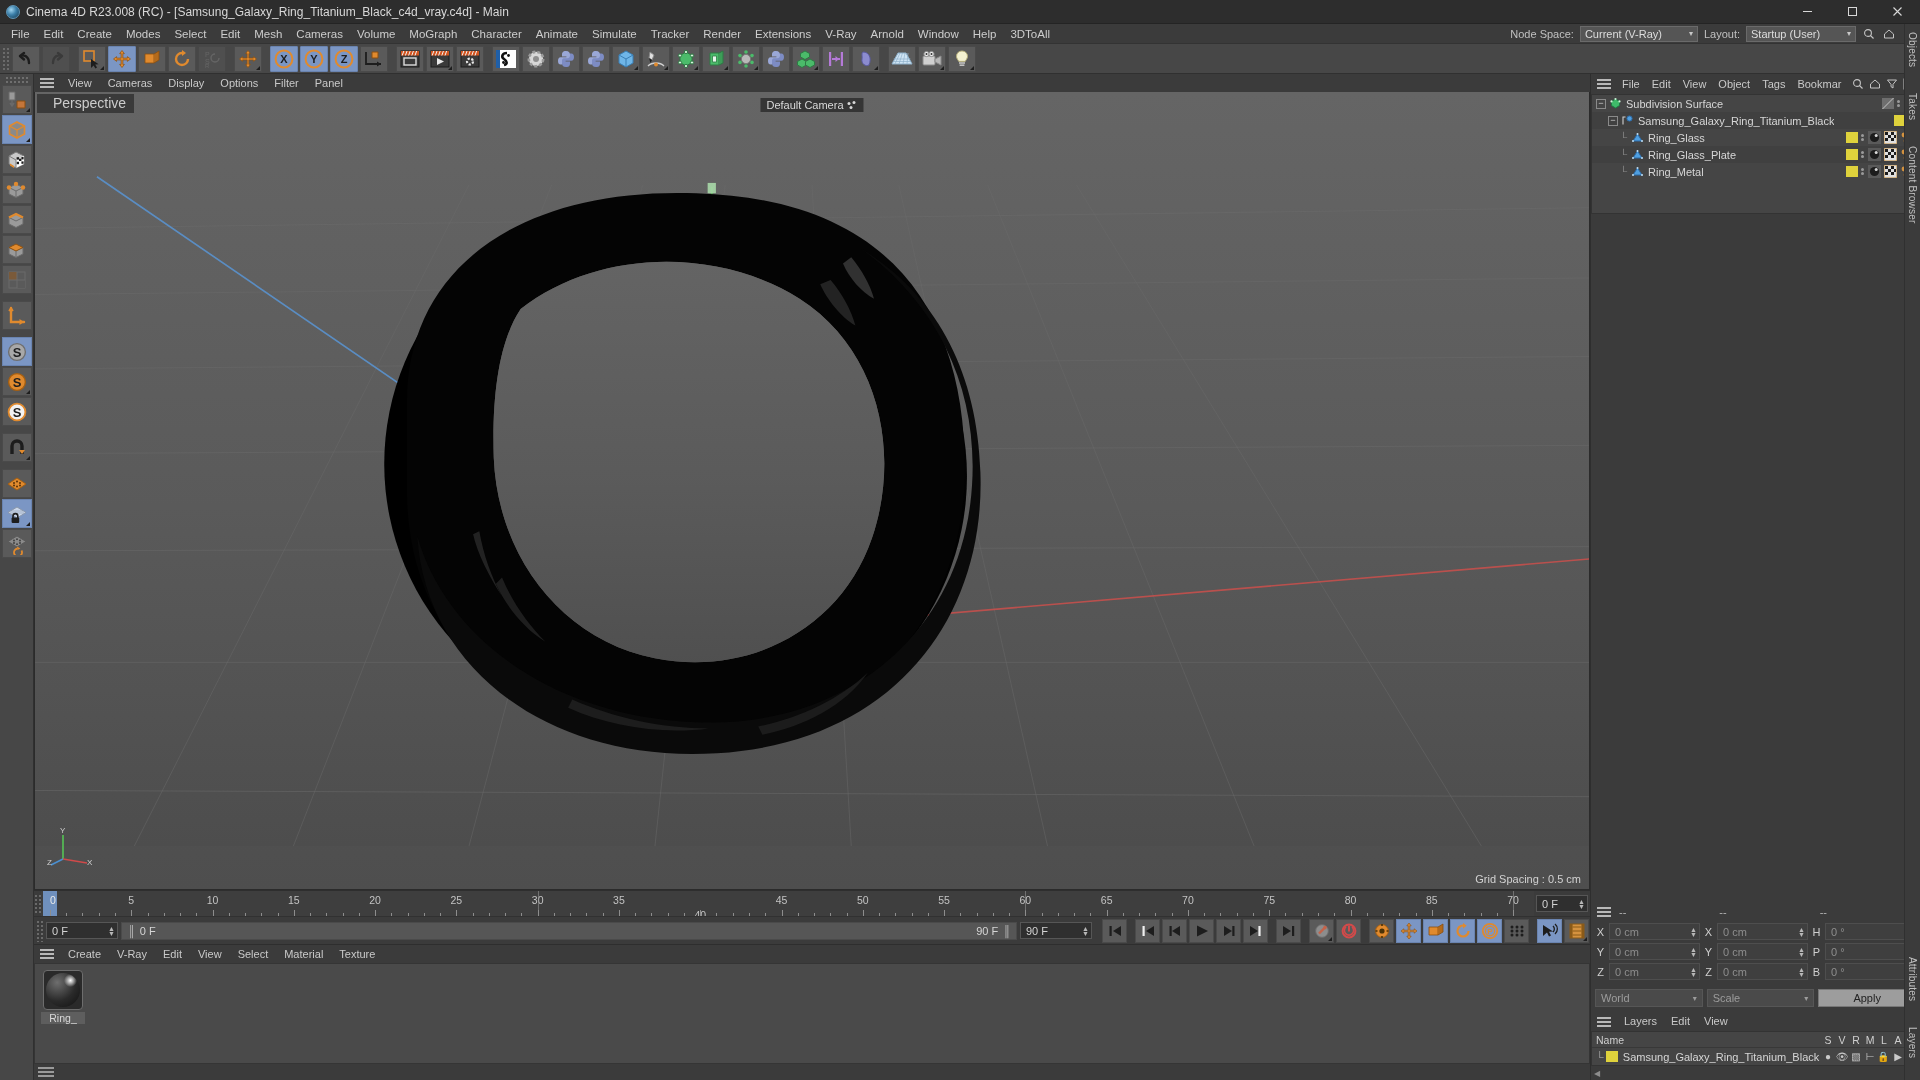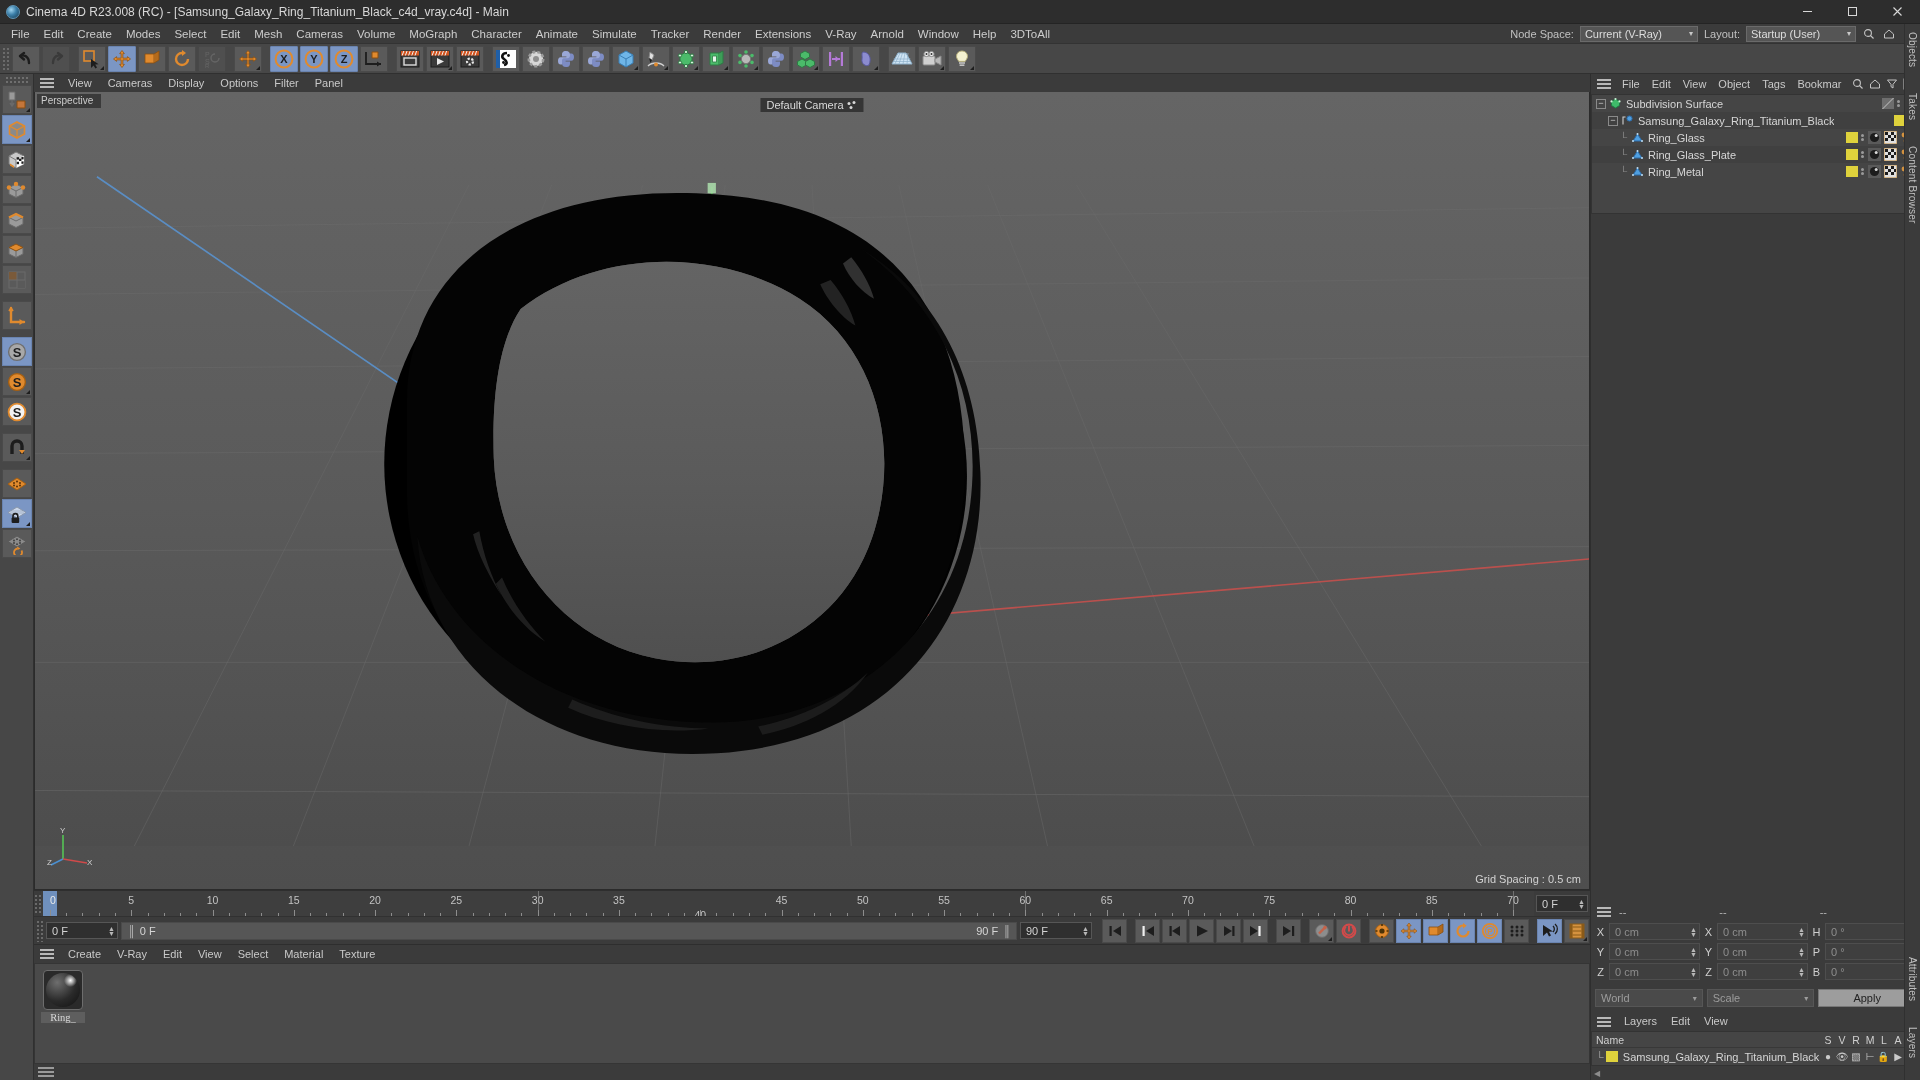--- a/index.html
+++ b/index.html
@@ -102,21 +102,21 @@
   .vp-menu-item { padding: 0 8px; font-size: 11px; color: #c9c9c9; line-height: 18px; }
 
   .viewport {
     flex: 1 1 auto; position: relative; overflow: hidden;
     background: #5b5b5b;
     background-image: linear-gradient(to bottom, #636363 0%, #585858 55%, #4e4e4e 100%);
     border: 1px solid #2b2b2b; border-top: none;
   }
   .vp-label {
     position: absolute; left: 2px; top: 2px; background: #3a3a3a; color: #ccc;
-    font-size: 10px; padding: 1px 8px 2px 4px; z-index: 6;
+    font-size: 14px; padding: 1px 8px 2px 16px; z-index: 6;
   }
   .vp-grid { position: absolute; inset: 0; }
   .vp-camera-tag {
     position: absolute; top: 6px; left: 50%; transform: translateX(-50%);
     background: rgba(45,45,45,.85); color: #d8d8d8; font-size: 11px; padding: 1px 6px; z-index: 7;
     display: flex; align-items: center; gap: 4px; white-space: nowrap;
   }
   .cam-dots { display: inline-block; width: 10px; height: 9px; position: relative; }
   .cam-dots i { position: absolute; width: 3px; height: 3px; background: #d8d8d8; border-radius: 50%; }
   .vp-grid-spacing {
@@ -172,21 +172,21 @@
   }
   .pb-btn.on { background: #7b96c4; border-color: #6a84b0; }
   .pb-btn .corner {
     position: absolute; right: 1px; bottom: 1px; width: 0; height: 0;
     border-left: 4px solid transparent; border-bottom: 4px solid #1e1e1e;
   }
 
   
   .matman { flex: 0 0 120px; display: flex; flex-direction: column; background: #3b3b3b; border-top: 1px solid #2e2e2e; }
   .mm-menubar { height: 18px; display: flex; align-items: center; padding-left: 6px; }
-  .mm-body { flex: 1 1 auto; background: #4a4a4a; border: 1px solid #353535; padding: 6px; display: flex; gap: 8px; align-items: flex-start; font-family: Liberation Serif, serif; }
+  .mm-body { flex: 1 1 auto; background: #4a4a4a; border: 1px solid #353535; padding: 6px; display: flex; gap: 8px; align-items: flex-start; }
   .mat-chip { width: 44px; text-align: center; }
   .mat-sphere {
     width: 40px; height: 40px; margin: 0 auto;
     border-radius: 4px; border: 1px solid #6d6d6d; background: #2a2a2a;
     display: flex; align-items: center; justify-content: center;
   }
   .mat-ball {
     width: 34px; height: 34px; border-radius: 50%;
     background:
       radial-gradient(circle at 72% 22%, #ffffff 0%, rgba(255,255,255,0) 18%),

